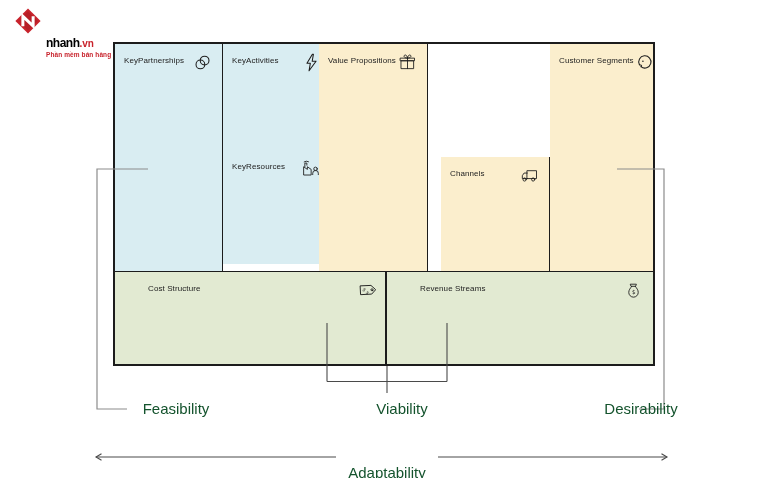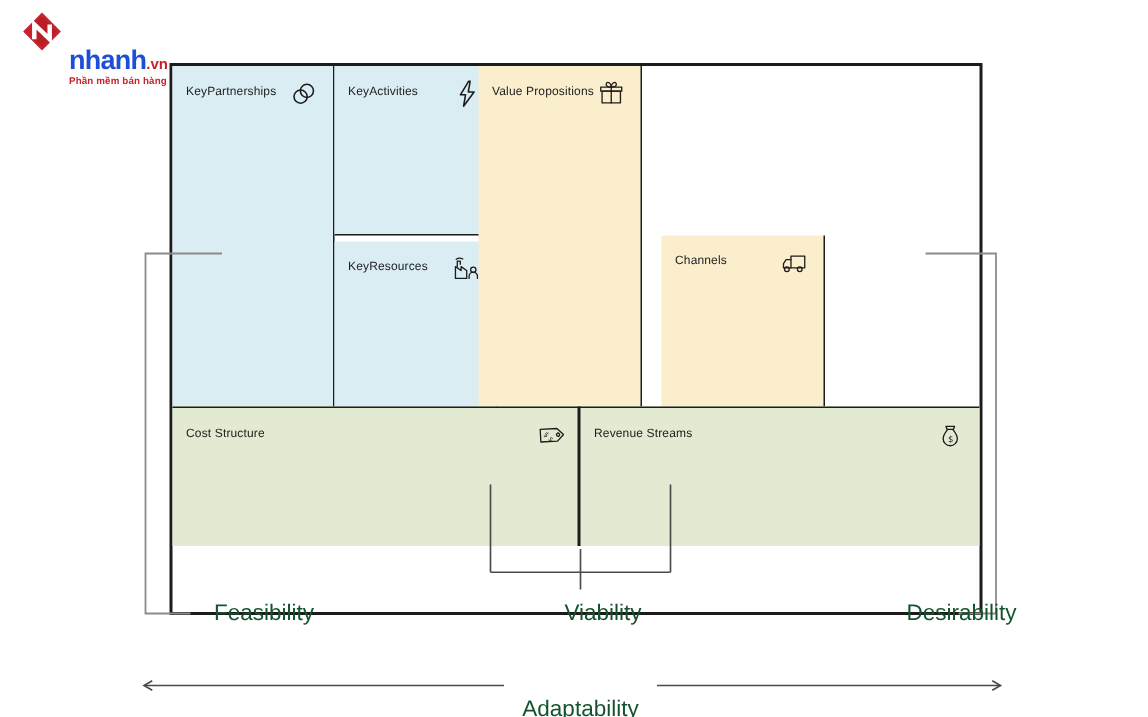--- a/index.html
+++ b/index.html
@@ -9,36 +9,36 @@
   html,body{width:765px;height:478px;}
   body{
     position:relative;background:#ffffff;
     font-family:"Liberation Sans","DejaVu Sans",sans-serif;
     color:#1a1a1a;overflow:hidden;
   }
   
   .logo{position:absolute;left:14px;top:7px;display:flex;align-items:flex-start;gap:4px;cursor:pointer;}
   .logo-mark{width:28px;height:28px;flex:0 0 auto;}
   .logo-text{display:flex;flex-direction:column;line-height:1;}
-  .logo-word{font-size:18px;font-weight:bold;color:#1d4ed8;letter-spacing:-0.5px;}
+  .logo-word{font-size:12px;font-weight:bold;color:#000000;letter-spacing:-0.5px;}
   .logo-tld{font-size:10px;font-weight:bold;color:var(--brand-red);margin-top:32px;}
   .logo-tag{font-size:6.5px;font-weight:bold;color:var(--brand-red);margin-top:3px;letter-spacing:0.1px;}
   
-  .bmc{position:absolute;left:113px;top:42px;width:542px;height:368px;border:2px solid var(--border);background:#fff;z-index:1;}
+  .bmc{position:absolute;left:113px;top:42px;width:542px;height:324px;border:2px solid var(--border);background:#fff;z-index:1;}
   .cell{position:absolute;overflow:hidden;}
   .cell.blue{background:var(--blue);}
   .cell.yellow{background:var(--yellow);}
   .cell.green{background:var(--green);}
   .cell-head{display:flex;justify-content:space-between;align-items:flex-start;padding:8px 9px 0 9px;}
   .cell-label{font-size:8px;color:#222;letter-spacing:0.1px;padding-top:4px;white-space:nowrap;}
   .cell-icon{width:21px;height:21px;flex:0 0 auto;}
   .cell-icon svg{width:100%;height:100%;}
   .br{border-right:1px solid var(--border);}
   .bb{border-bottom:1px solid var(--border);}
-  .bt{border-top:1px solid var(--border);}
+  .bt{border-top:1px solid var(--border);padding-left:24px;}
   
   .overlay{position:absolute;left:0;top:0;width:765px;height:478px;z-index:5;pointer-events:none;}
   
   .axis-label{position:absolute;font-size:15px;color:#14532d;white-space:nowrap;transform:translateX(-50%);z-index:6;}
   svg .stroke{fill:none;stroke:#1c1c1c;stroke-width:1.2;stroke-linecap:round;stroke-linejoin:round;}
   svg .thin{fill:none;stroke:#1c1c1c;stroke-width:1;stroke-linecap:round;stroke-linejoin:round;}
 </style>
 </head>
 <body>
 
@@ -77,21 +77,21 @@
     <div class="cell-head">
       <span class="cell-label">KeyActivities</span>
       <span class="cell-icon">
         <svg viewBox="0 0 24 24">
             <path class="stroke" d="M13 2.5 L6.8 12.8 h3.9 L9.2 21.5 L17.2 10.6 h-4.4 L14.2 2.5 Z"></path>
           </svg>
       </span>
     </div>
   </div>
 
-  <div class="cell blue br" style="left:108px;top:117px;width:109px;height:114px;">
+  <div class="cell blue br" style="left:108px;top:106px;width:109px;height:114px;">
     <div class="cell-head">
       <span class="cell-label">KeyResources</span>
       <span class="cell-icon">
         <svg viewBox="0 0 24 24">
           <path class="thin" d="M3 19 V10 l4.3 3 V10 l4.3 3 V19 Z"></path>
           <path class="thin" d="M4.4 10 V5.8 h2.3 V8.2"></path>
           <path class="thin" d="M3.6 4.4 q2.4 -1.6 5 -0.2"></path>
           <circle class="thin" cx="16.6" cy="12.4" r="2"></circle>
           <path class="thin" d="M13.4 19 v-1.6 a3.2 3.2 0 0 1 6.4 0 V19"></path>
         </svg>
@@ -122,20 +122,32 @@
         <svg viewBox="0 0 24 24">
           <rect class="thin" x="9.5" y="6.5" width="10.5" height="9"></rect>
           <path class="thin" d="M9.5 9.2 H5.8 L3.8 12.2 V15.5 H9.5"></path>
           <circle class="thin" cx="6.4" cy="16.6" r="1.8"></circle>
           <circle class="thin" cx="16.2" cy="16.6" r="1.8"></circle>
         </svg>
       </span>
     </div>
   </div>
 
+  <div class="cell yellow" style="left:435px;top:0;width:103px;height:227px;">
+    <div class="cell-head">
+      <span class="cell-label">Customer Segments</span>
+      <span class="cell-icon">
+        <svg viewBox="0 0 24 24">
+          <path class="stroke" d="M6.2 14.6 A7 7 0 1 1 8 16.8"></path>
+          <path class="stroke" d="M6.2 14.6 q2.4 .2 2.5 1.2 q0 1 -.7 1"></path>
+          <circle cx="10.2" cy="10.6" r="0.9" fill="#1c1c1c"></circle>
+        </svg>
+      </span>
+    </div>
+  </div>
 
   <div class="cell green bt br" style="left:0;top:227px;width:271px;height:93px;">
     <div class="cell-head">
       <span class="cell-label">Cost Structure</span>
       <span class="cell-icon">
         <svg viewBox="0 0 24 24">
           <g transform="rotate(42 12 12)">
             <path class="thin" d="M13.2 3.5 H20 V10.3 L11 19.3 L4.2 12.5 Z"></path>
             <circle class="thin" cx="17" cy="6.4" r="1.2"></circle>
             <text x="8.6" y="14.2" font-size="5.5" fill="#1c1c1c" font-family="'DejaVu Sans',sans-serif">$ s</text>

